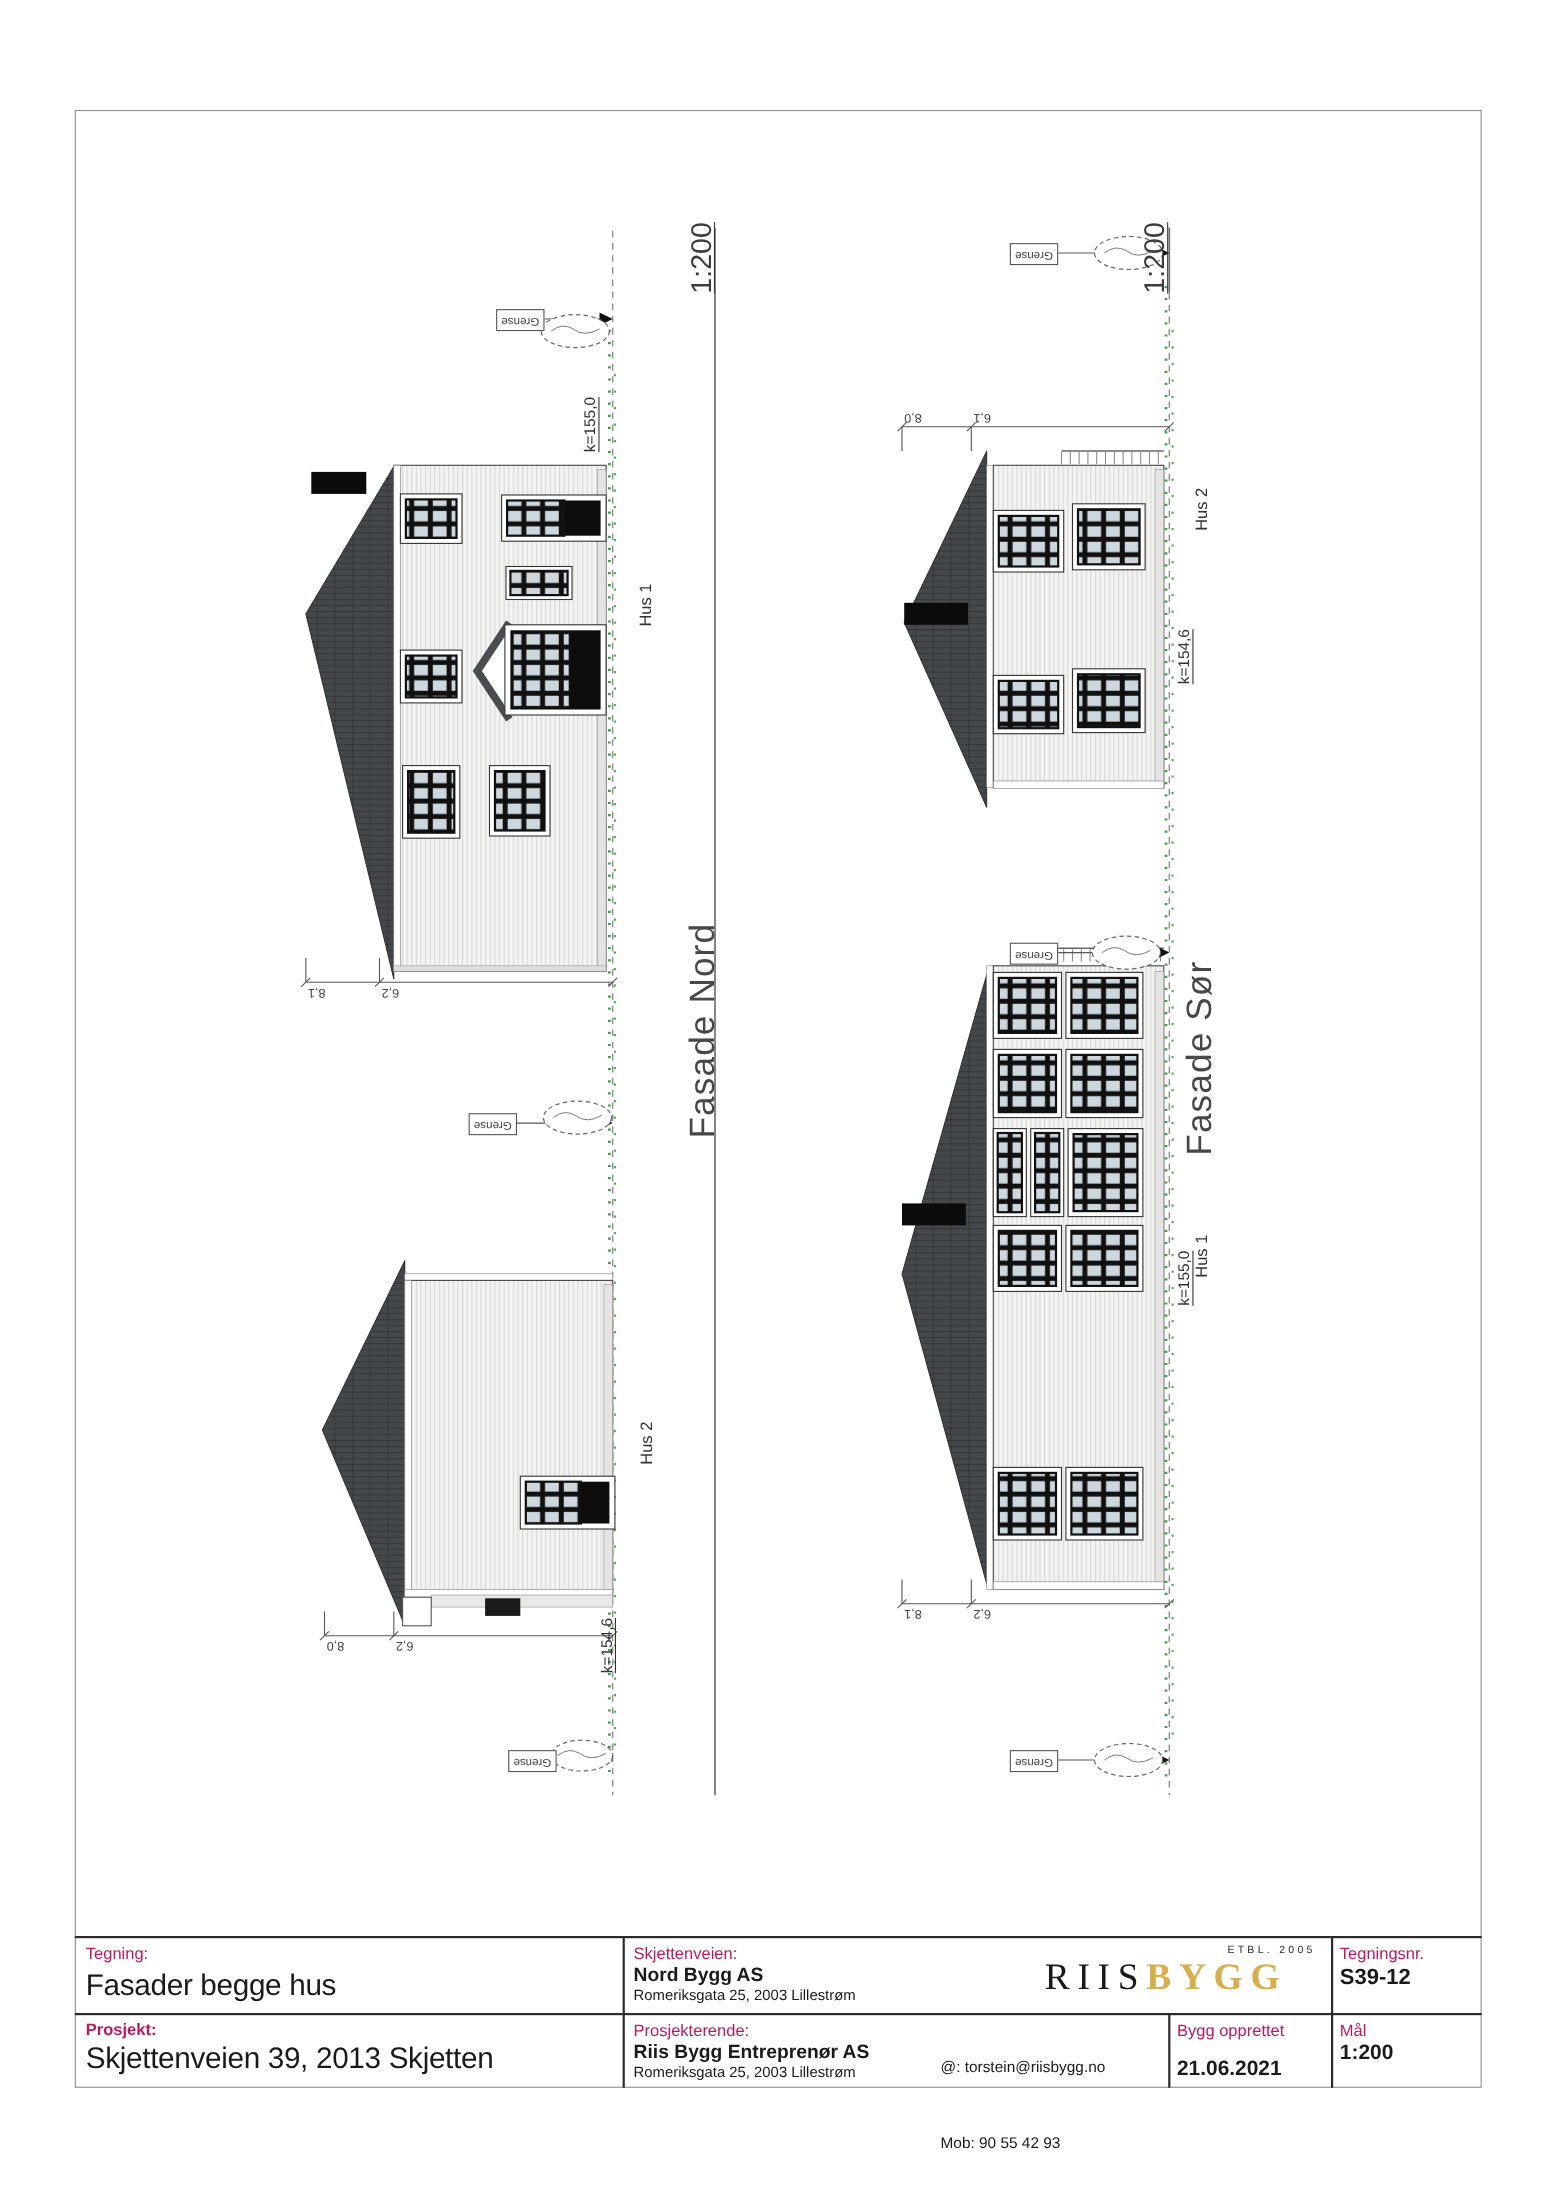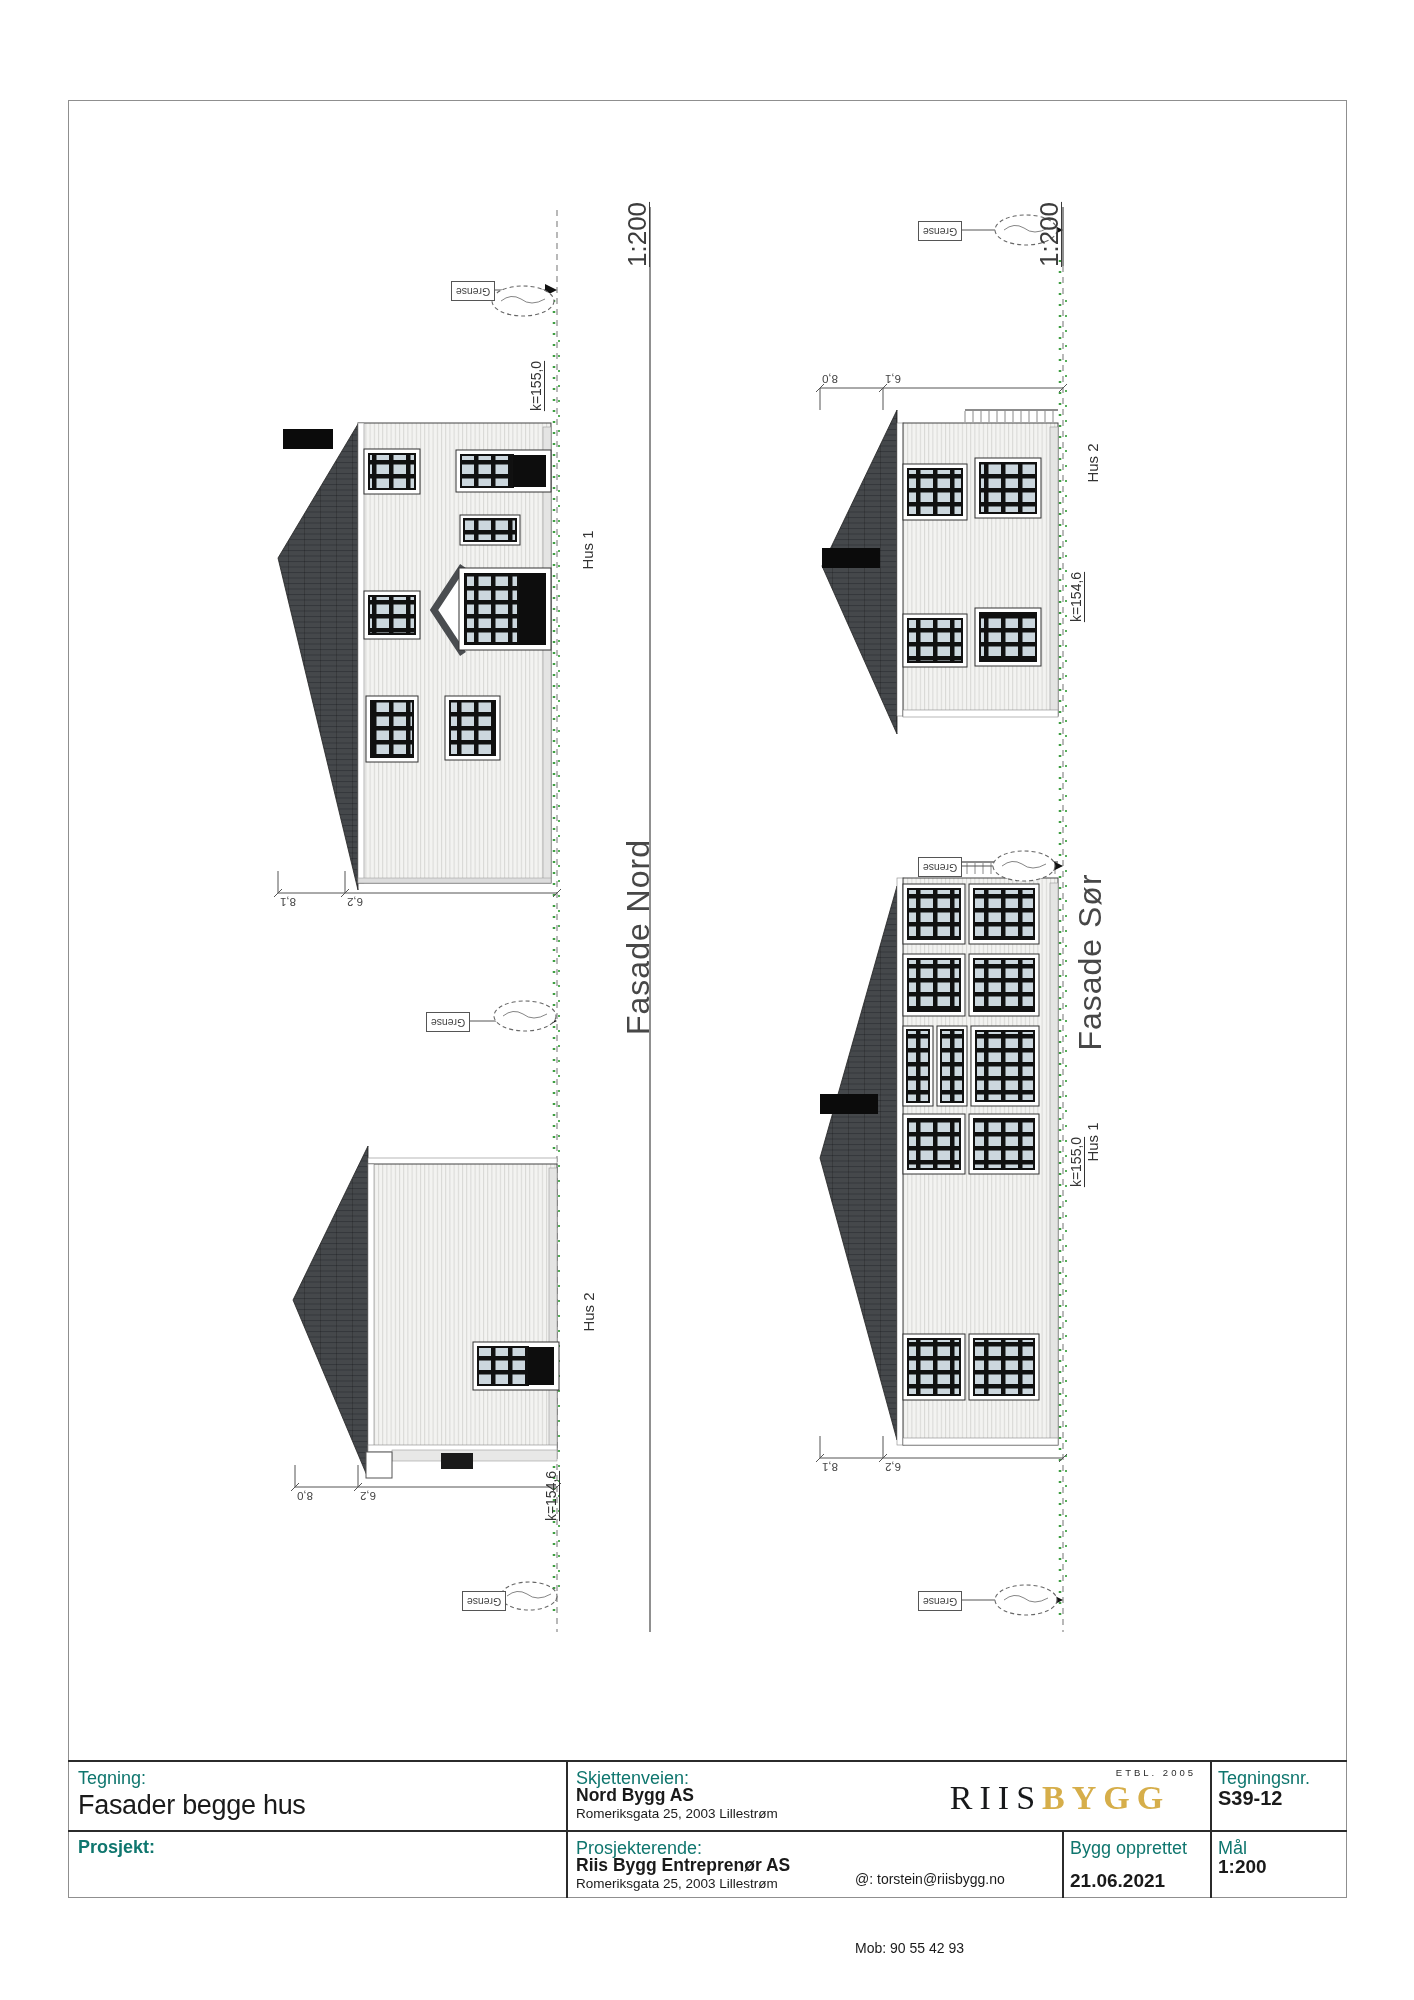--- a/index.html
+++ b/index.html
@@ -16,21 +16,21 @@
   .scaleLbl{font-size:26px;color:#3c3c3c;}
   .husLbl{font-size:15px;}
   .kLbl{font-size:14px;}
   .dimLbl{font-size:11.5px;color:#444;}
   .grenseBox{position:absolute;width:42px;height:18px;border:1px solid #555;background:#fff;
              font-size:10.5px;line-height:17px;text-align:center;color:#444;}
   
   .tbLineH{position:absolute;left:68px;width:1279px;height:0;border-top:2px solid #2b2b2b;}
   .tbLineV{position:absolute;width:0;border-left:2px solid #2b2b2b;}
   .tb{position:absolute;line-height:1.15;}
-  .tbSmall{font-size:18px;color:#0f766e;}
+  .tbSmall{font-size:15px;color:#be185d;}
   .tbBig{font-size:27px;letter-spacing:-0.3px;}
   .tbBoldName{font-size:17.5px;font-weight:bold;}
   .tbAddr{font-size:13.5px;}
   .tbVal{font-size:19px;font-weight:bold;}
   .logoEtbl{font-size:9.5px;letter-spacing:3px;color:#2b2b2b;text-align:right;}
   .logoMain{font-family:"Liberation Serif",serif;font-size:34px;letter-spacing:7px;
             text-align:center;line-height:1;}
   .logoRiis{color:#17181a;}
   .logoBygg{color:#d6ae4a;font-weight:bold;}
 </style>
@@ -281,20 +281,21 @@
   <div class="tbLineH" style="top:1760px;"></div>
   <div class="tbLineH" style="top:1830px;"></div>
   <div class="tbLineV" style="left:566px;top:1760px;height:138px;"></div>
   <div class="tbLineV" style="left:1062px;top:1830px;height:68px;"></div>
   <div class="tbLineV" style="left:1210px;top:1760px;height:138px;"></div>
 
   <div class="tb tbSmall" style="left:78px;top:1768px;">Tegning:</div>
   <div class="tb tbBig" style="left:78px;top:1790px;">Fasader begge hus</div>
 
   <div class="tb tbSmall" style="left:78px;top:1837px;font-weight:bold;">Prosjekt:</div>
+  <div class="tb tbBig" style="left:78px;top:1856px;">Skjettenveien 39, 2013 Skjetten</div>
 
   <div class="tb tbSmall" style="left:576px;top:1768px;">Skjettenveien:</div>
   <div class="tb tbBoldName" style="left:576px;top:1785px;">Nord Bygg AS</div>
   <div class="tb tbAddr" style="left:576px;top:1806px;">Romeriksgata 25, 2003 Lillestrøm</div>
 
   <div class="tb tbSmall" style="left:576px;top:1838px;">Prosjekterende:</div>
   <div class="tb tbBoldName" style="left:576px;top:1855px;">Riis Bygg Entreprenør AS</div>
   <div class="tb tbAddr" style="left:576px;top:1876px;">Romeriksgata 25, 2003 Lillestrøm</div>
 
   <div class="tb" style="left:855px;top:1940px;font-size:14px;">Mob: 90 55 42 93</div>

